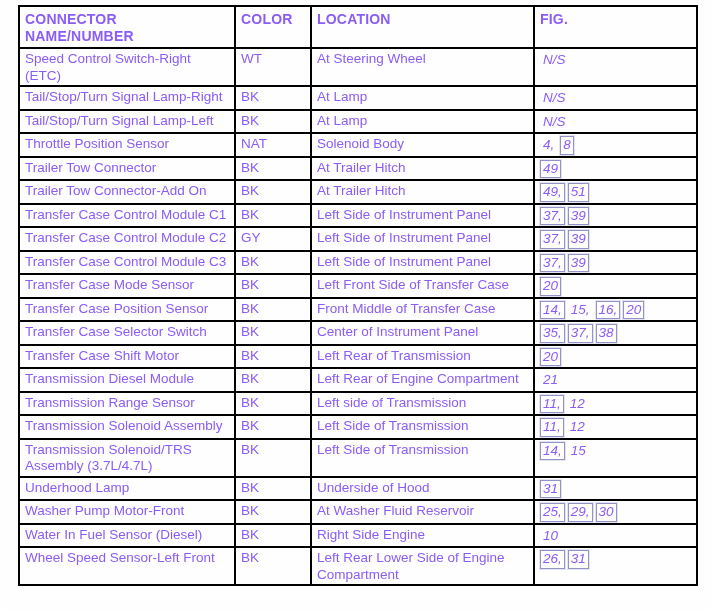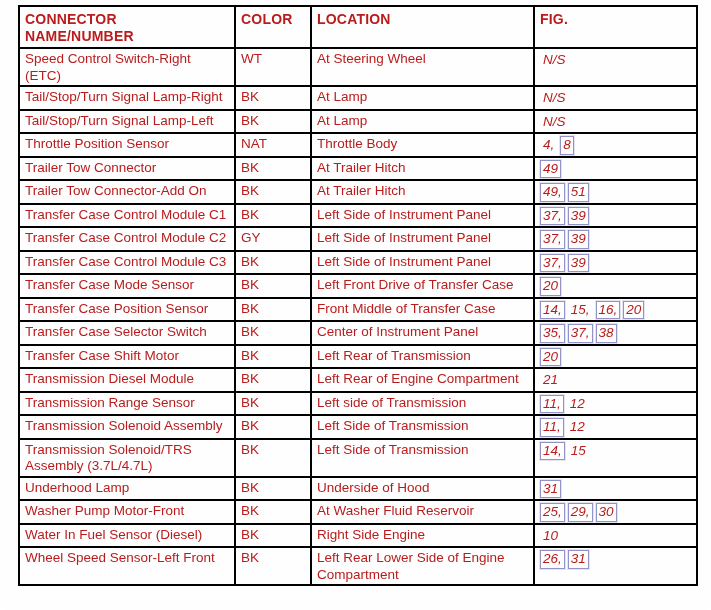--- a/index.html
+++ b/index.html
@@ -6,21 +6,21 @@
     margin: 0;
     padding: 0;
     background: #ffffff;
   }
   .page {
     position: relative;
     width: 711px;
     height: 610px;
     background: #fefefe;
     font-family: "Liberation Sans", sans-serif;
-    color: #b91c1c;
+    color: #8b5cf6;
     overflow: hidden;
     border-radius: 8px;
   }
   table.conn {
     position: absolute;
     left: 18px;
     top: 5px;
     width: 678px;
     border-collapse: collapse;
     table-layout: fixed;
@@ -91,21 +91,21 @@
         </tr>
         <tr>
           <td>Tail/Stop/Turn Signal Lamp-Left</td>
           <td>BK</td>
           <td>At Lamp</td>
           <td class="fig-cell"><span class="seg">N/S</span></td>
         </tr>
         <tr>
           <td>Throttle Position Sensor</td>
           <td>NAT</td>
-          <td>Throttle Body</td>
+          <td>Solenoid Body</td>
           <td class="fig-cell"><span class="seg">4,</span><span class="seg boxed">8</span></td>
         </tr>
         <tr>
           <td>Trailer Tow Connector</td>
           <td>BK</td>
           <td>At Trailer Hitch</td>
           <td class="fig-cell"><span class="seg boxed">49</span></td>
         </tr>
         <tr>
           <td>Trailer Tow Connector-Add On</td>
@@ -127,21 +127,21 @@
         </tr>
         <tr>
           <td>Transfer Case Control Module C3</td>
           <td>BK</td>
           <td>Left Side of Instrument Panel</td>
           <td class="fig-cell"><span class="seg boxed">37,</span><span class="seg boxed">39</span></td>
         </tr>
         <tr>
           <td>Transfer Case Mode Sensor</td>
           <td>BK</td>
-          <td>Left Front Drive of Transfer Case</td>
+          <td>Left Front Side of Transfer Case</td>
           <td class="fig-cell"><span class="seg boxed">20</span></td>
         </tr>
         <tr>
           <td>Transfer Case Position Sensor</td>
           <td>BK</td>
           <td>Front Middle of Transfer Case</td>
           <td class="fig-cell"><span class="seg boxed">14,</span><span class="seg">15,</span><span class="seg boxed">16,</span><span class="seg boxed">20</span></td>
         </tr>
         <tr>
           <td>Transfer Case Selector Switch</td>

